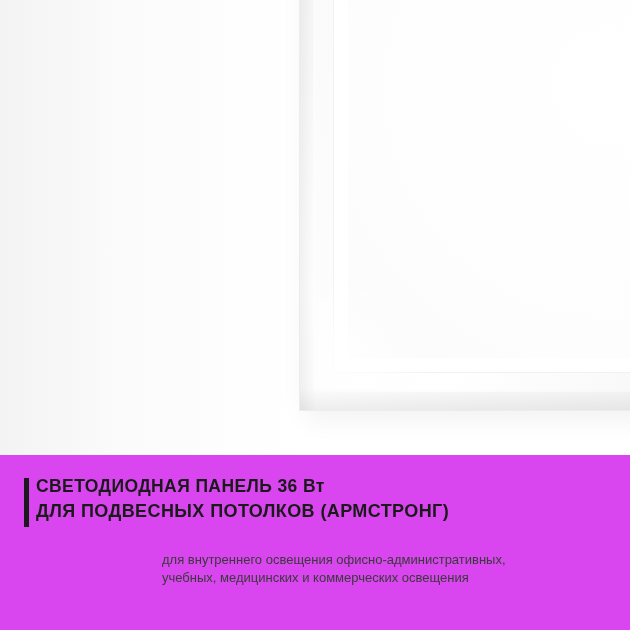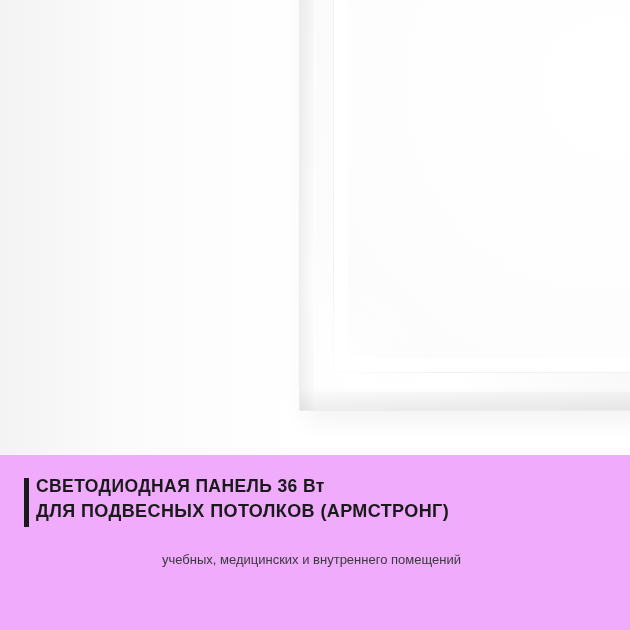--- a/index.html
+++ b/index.html
@@ -112,21 +112,21 @@
     background: radial-gradient(circle at 20% 80%, rgba(255,255,255,0.9), rgba(255,255,255,0) 70%);
   }
 
   
   .caption {
     position: absolute;
     left: 0;
     top: 455px;
     width: 630px;
     height: 175px;
-    background: #f0abfc;
+    background: #d946ef;
   }
   .title-wrap {
     position: absolute;
     left: 24px;
     top: 20px;
     padding-left: 12px;
   }
   .title-bar {
     position: absolute;
     left: 0;
@@ -182,17 +182,18 @@
     </div>
   </div>
 
   <div class="caption">
     <div class="title-wrap">
       <div class="title-bar"></div>
       <div class="title-line1">СВЕТОДИОДНАЯ ПАНЕЛЬ 36 Вт</div>
       <div class="title-line2">ДЛЯ ПОДВЕСНЫХ ПОТОЛКОВ (АРМСТРОНГ)</div>
     </div>
     <div class="subtitle">
-      <div class="subtitle-line">учебных, медицинских и внутреннего помещений</div>
+      <div class="subtitle-line">для внутреннего освещения офисно-административных,</div>
+      <div class="subtitle-line">учебных, медицинских и коммерческих освещения</div>
     </div>
   </div>
 
 </div>
 
 </body></html>

